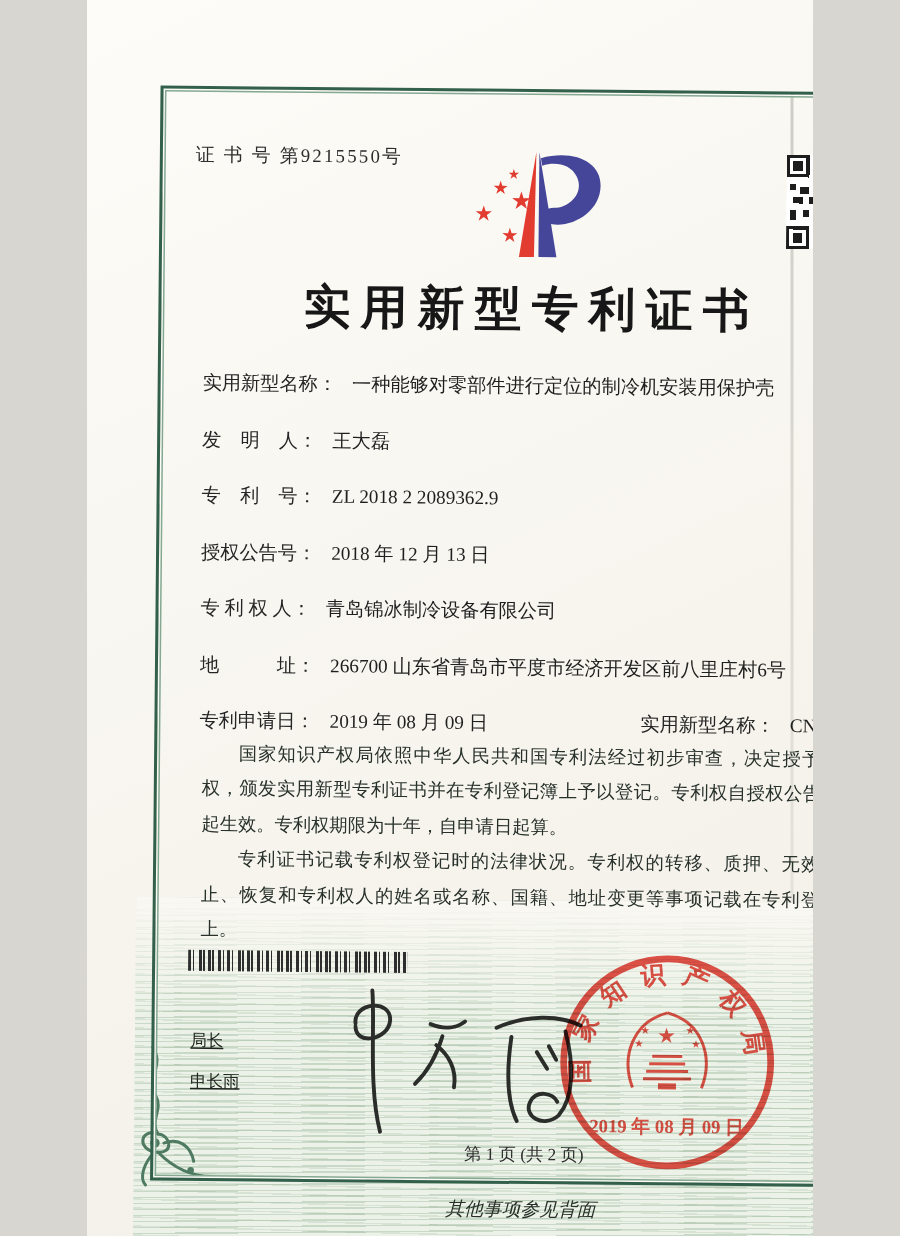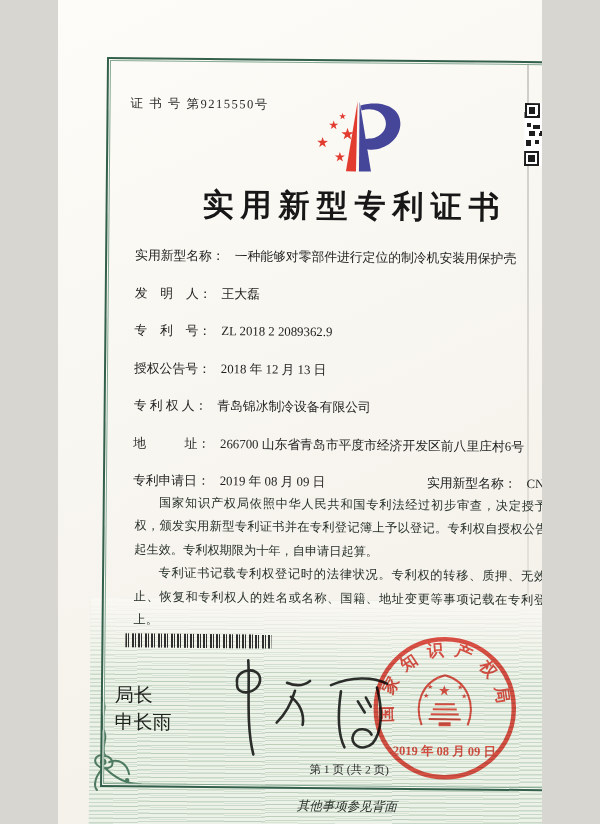--- a/index.html
+++ b/index.html
@@ -37,22 +37,22 @@
   .grant2{position:absolute;left:294px;top:0;}
   .paras{position:absolute;left:30px;right:26px;top:432px;font-size:12.2px;
     line-height:1.92;text-align:justify;color:#27302a;}
   .paras p{margin:0;text-indent:2em;}
   .barcode{position:absolute;left:22px;top:574px;width:146px;height:14px;
     background-image:repeating-linear-gradient(90deg,
       #2e2e2e 0 2px,rgba(0,0,0,0) 2px 3px,
       #2e2e2e 3px 4px,rgba(0,0,0,0) 4px 7px,
       #2e2e2e 7px 9px,rgba(0,0,0,0) 9px 10px,
       #2e2e2e 10px 11px,rgba(0,0,0,0) 11px 13px);}
-  .director{position:absolute;left:12px;top:622px;font-size:19px;line-height:27px;
-    font-family:"Liberation Sans","DejaVu Sans",sans-serif;color:#20241f;}
+  .director{position:absolute;left:24px;top:622px;font-size:11px;line-height:27px;
+    font-family:"Liberation Sans","DejaVu Sans",sans-serif;color:#20241f;text-decoration:underline;}
   .signature{position:absolute;left:112px;top:592px;width:190px;height:115px;}
   .seal{position:absolute;left:266px;top:570px;width:152px;height:152px;
     opacity:.92;mix-blend-mode:multiply;}
   .page-info{position:absolute;left:0;right:0;bottom:10px;text-align:center;
     font-size:11.5px;color:#2b2c2b;}
   .back-note{position:absolute;left:9px;width:494px;top:746px;text-align:center;
     font-size:12.5px;color:#273029;font-style:italic;}
   .corner{position:absolute;width:60px;height:96px;}
   .corner.left{left:-8px;top:646px;}
   .corner.right{right:-8px;top:646px;transform:scaleX(-1);}

